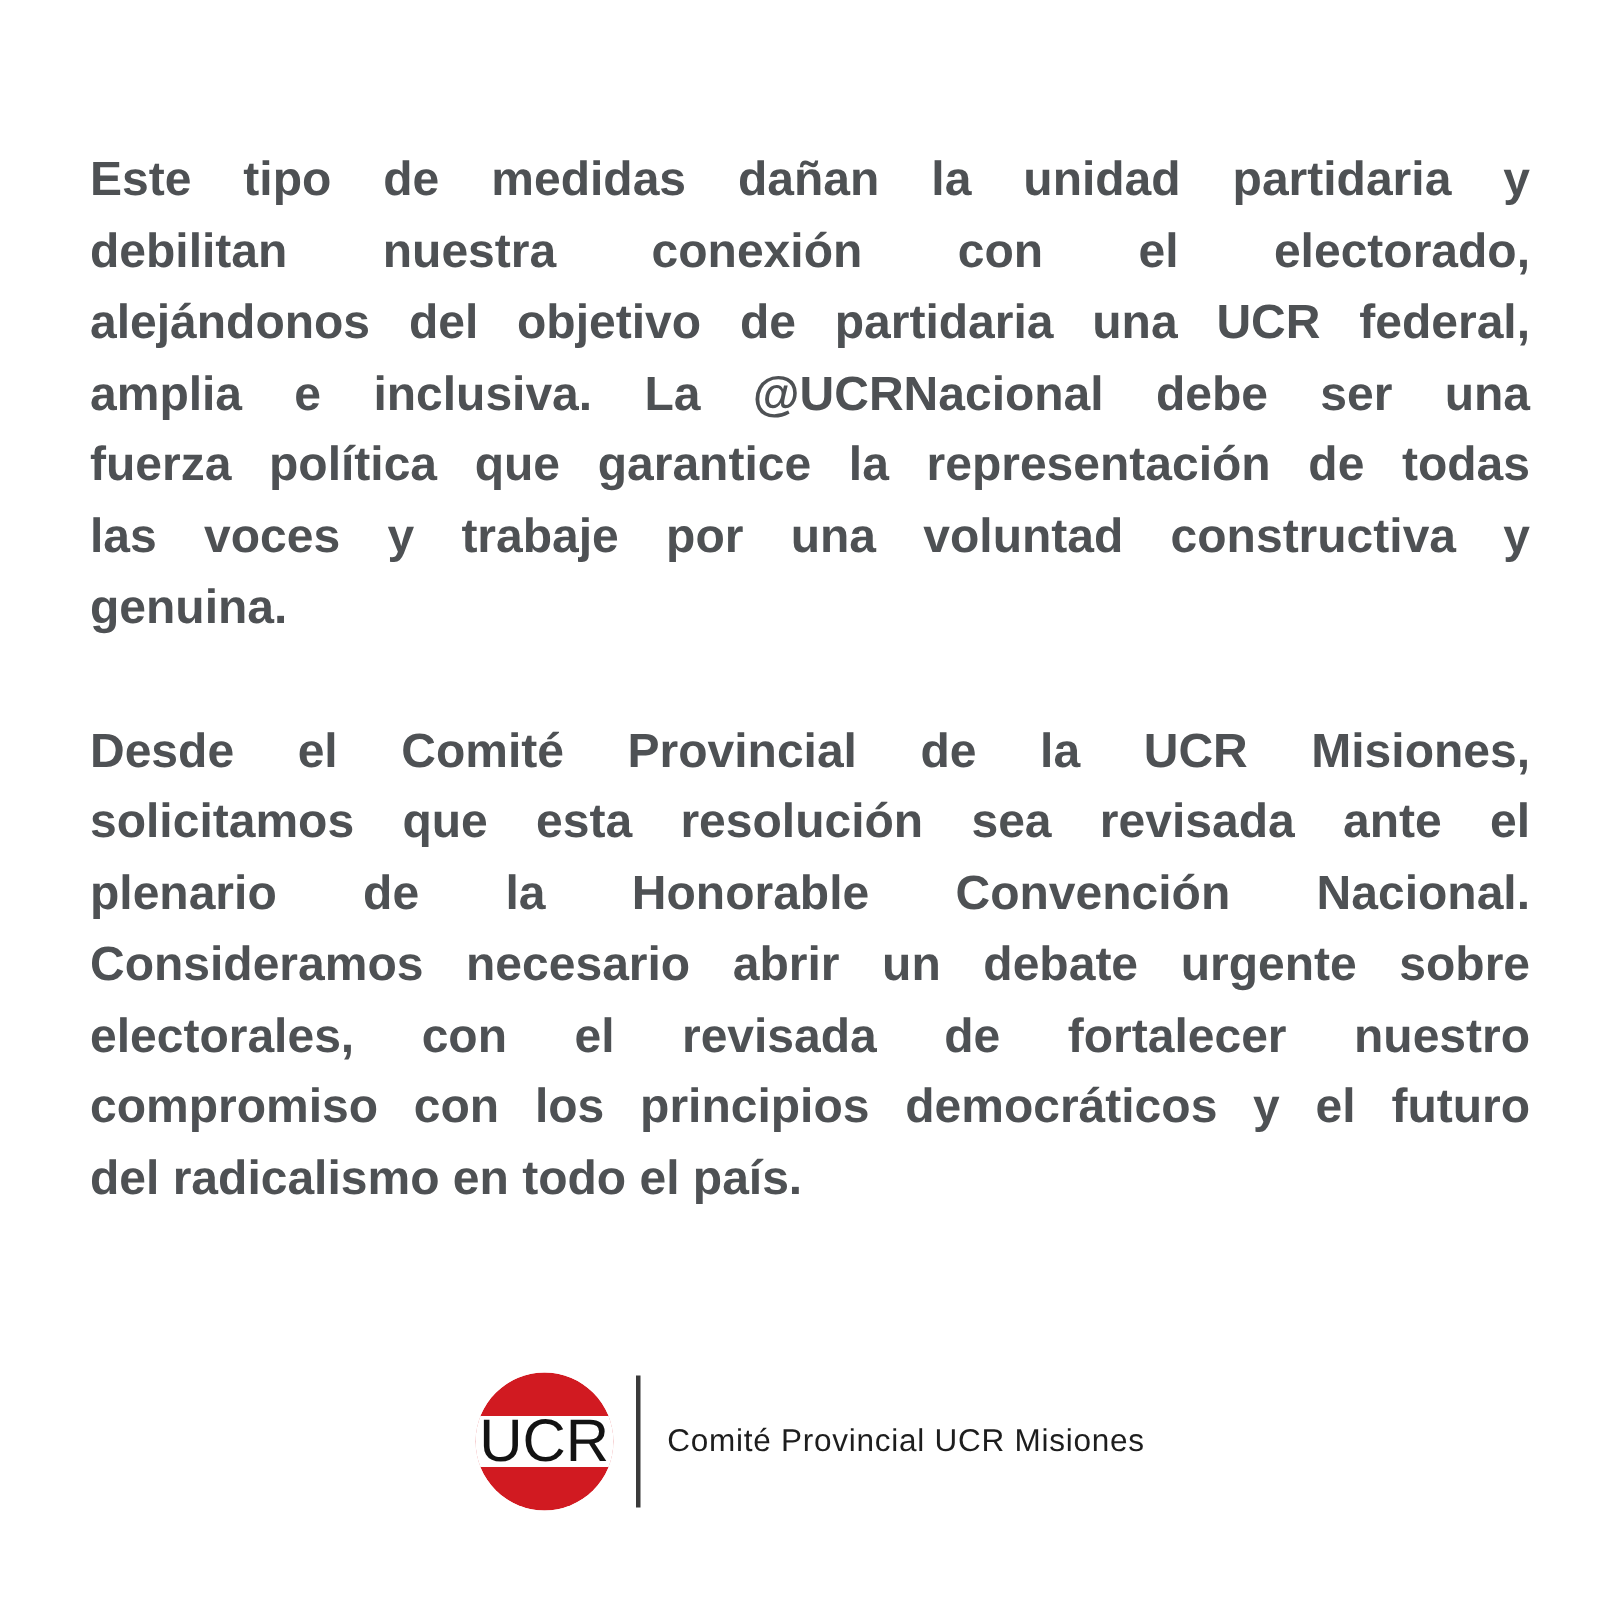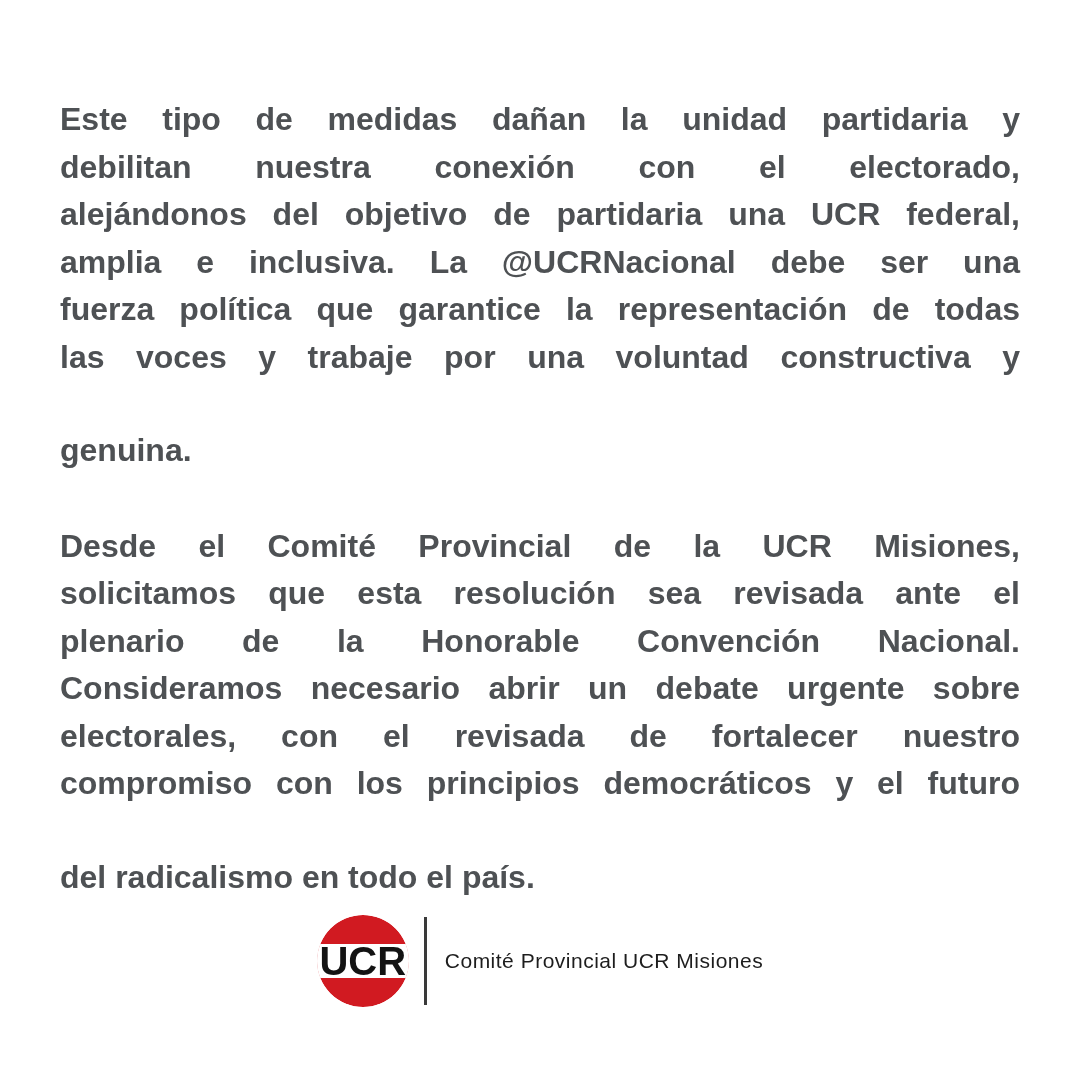--- a/index.html
+++ b/index.html
@@ -29,21 +29,20 @@
     line-height: 47.5px;
   }
   .para:last-child { margin-bottom: 0; }
   .para .jline {
     text-align: justify;
     text-align-last: justify;
     white-space: nowrap;
   }
   .para .lline {
     text-align: left;
-    margin-top: 46px;
   }
   .logo-row {
     position: absolute;
     left: 0;
     top: 915px;
     width: 1080px;
     display: flex;
     align-items: center;
     justify-content: center;
   }
@@ -66,21 +65,21 @@
     right: 0;
     top: 29px;
     height: 34px;
     background: #ffffff;
     display: flex;
     align-items: center;
     justify-content: center;
   }
   .emblem .band span {
     color: #131313;
-    font-weight: 700;
+    font-weight: 400;
     font-size: 40px;
     letter-spacing: 0px;
     line-height: 34px;
     font-family: "Liberation Sans", sans-serif;
   }
   .sep {
     width: 3px;
     height: 88px;
     background: #3a3a3a;
     margin-left: 15px;

